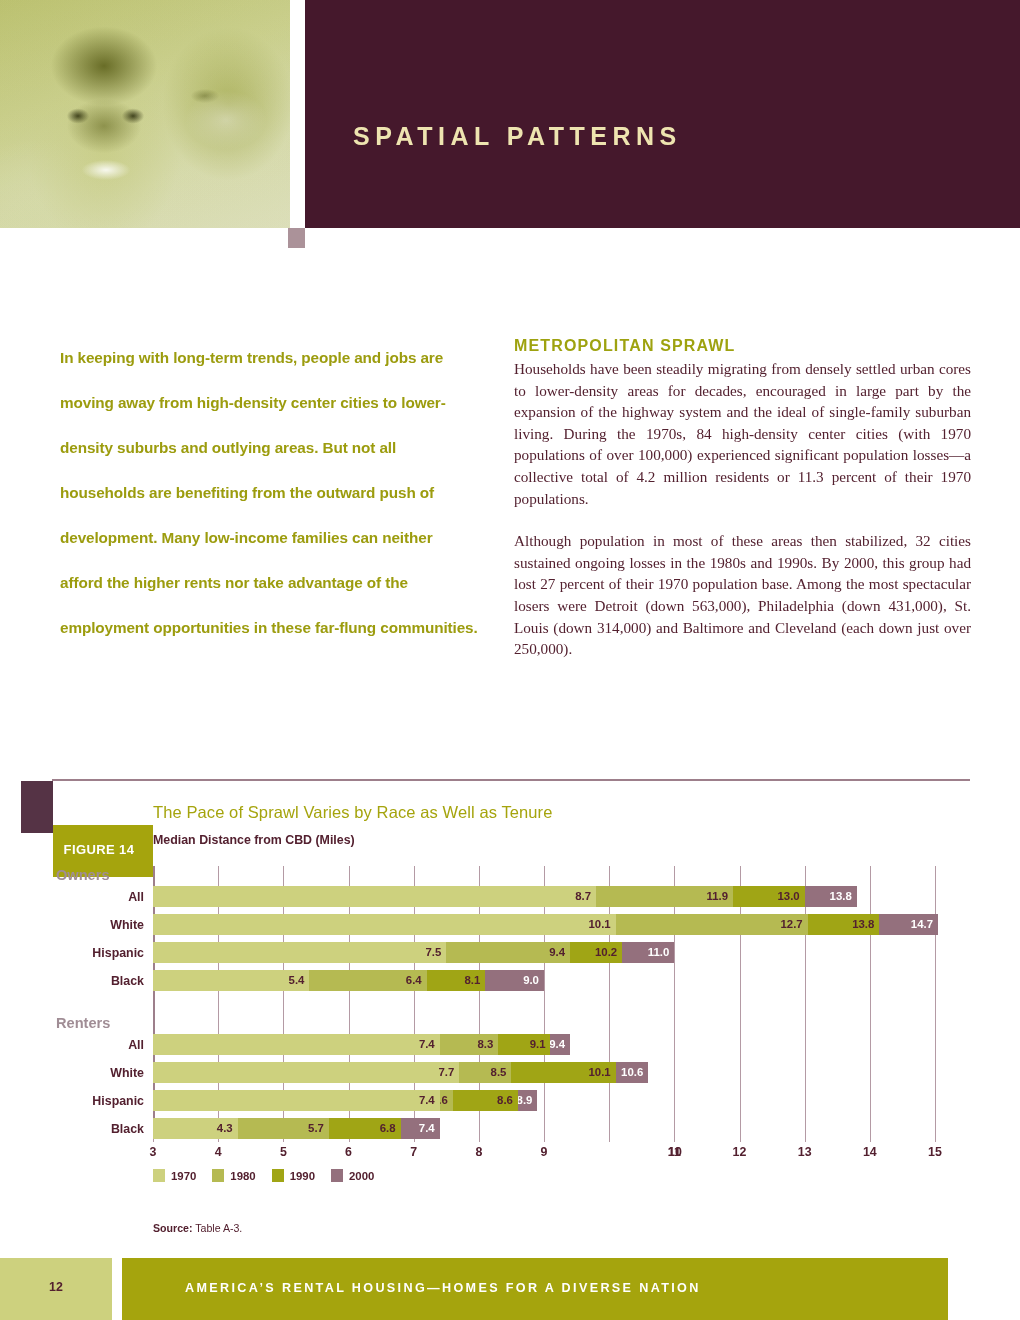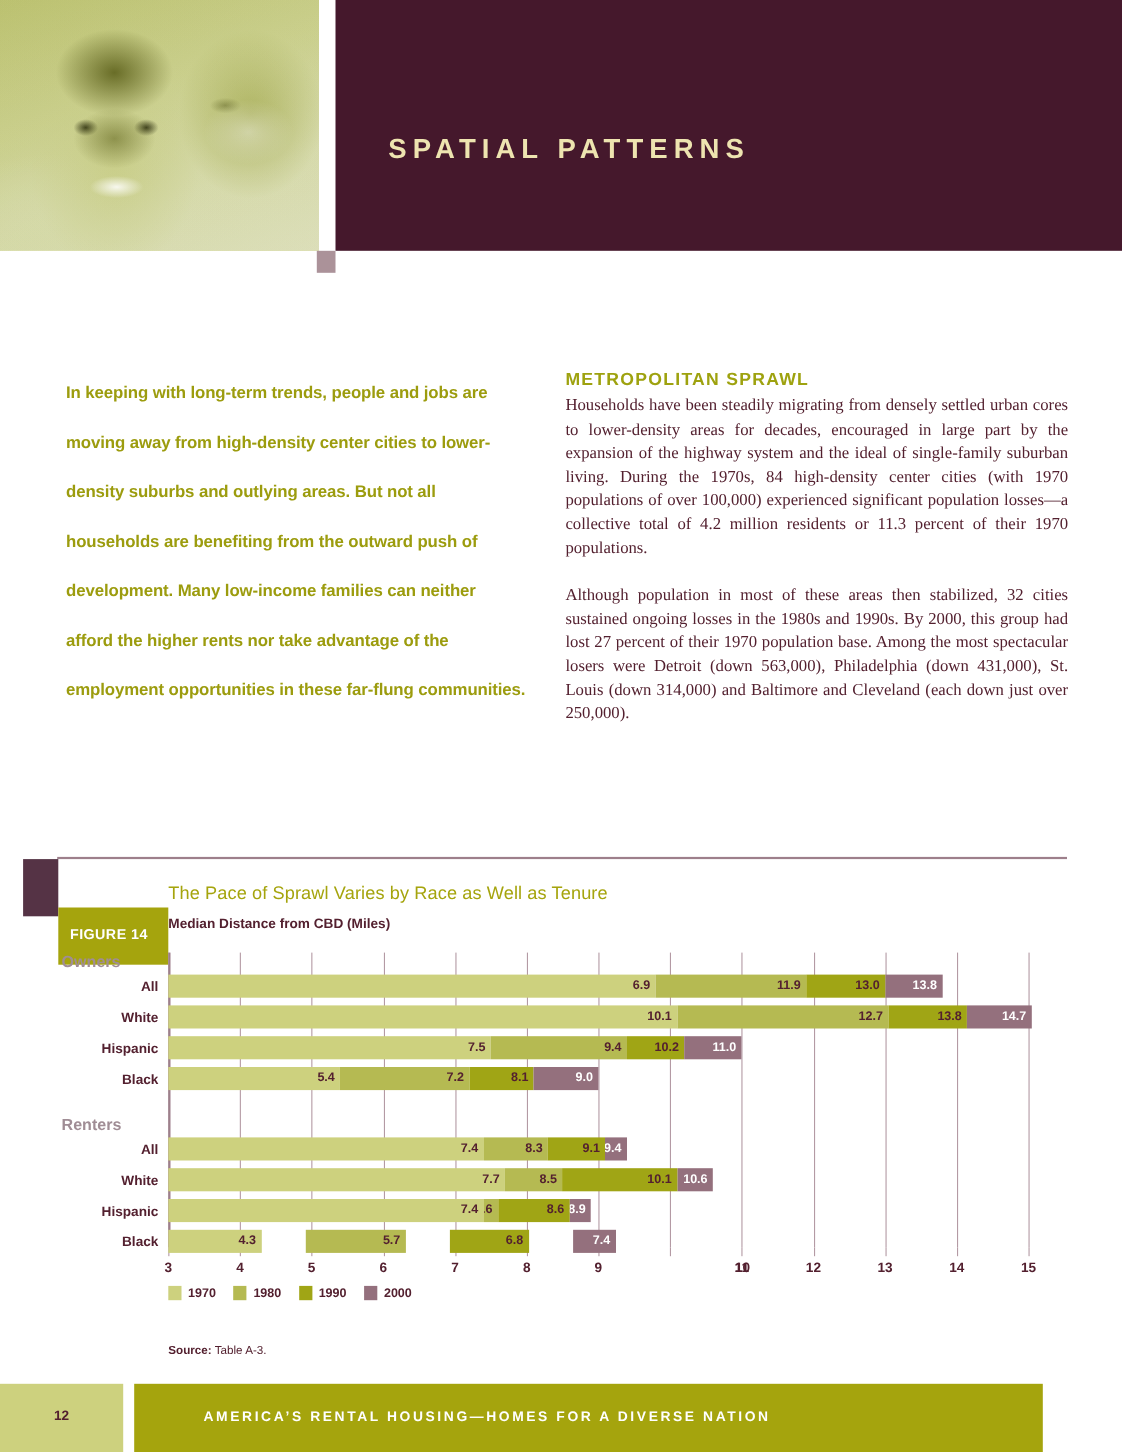--- a/index.html
+++ b/index.html
@@ -310,21 +310,21 @@
         <div class="ticklabel" style="left: 651.667px;">13</div>
         <div class="gridline" style="left: 716.833px;"></div>
         <div class="tick" style="left: 716.833px;"></div>
         <div class="ticklabel" style="left: 716.833px;">14</div>
         <div class="gridline" style="left: 782px;"></div>
         <div class="tick" style="left: 782px;"></div>
         <div class="ticklabel" style="left: 782px;">15</div>
         <div class="axis-base"></div>
         <div class="bar" style="left: 0px; top: 20px;">
           <div class="seg s1970" style="width: 443.133px;">
-            <span class="val">6.9</span>
+            <span class="val">8.7</span>
           </div>
           <div class="seg s1980" style="width: 136.85px;">
             <span class="val">11.9</span>
           </div>
           <div class="seg s1990" style="width: 71.6833px;">
             <span class="val">13.0</span>
           </div>
           <div class="seg s2000" style="width: 52.1333px;">
             <span class="val">13.8</span>
           </div>
@@ -355,21 +355,21 @@
           </div>
           <div class="seg s2000" style="width: 52.1333px;">
             <span class="val">11.0</span>
           </div>
         </div>
         <div class="bar" style="left: 0px; top: 104px;">
           <div class="seg s1970" style="width: 156.4px;">
             <span class="val">5.4</span>
           </div>
           <div class="seg s1980" style="width: 117.3px;">
-            <span class="val">7.2</span>
+            <span class="val">6.4</span>
           </div>
           <div class="seg s1990" style="width: 58.65px;">
             <span class="val">8.1</span>
           </div>
           <div class="seg s2000" style="width: 58.65px;">
             <span class="val">9.0</span>
           </div>
         </div>
         <div class="bar" style="left: 0px; top: 168px;">
           <div class="seg s1970" style="width: 286.733px;">
@@ -406,21 +406,21 @@
           <div class="seg s1980" style="width: 13.0333px;">
             <span class="val">7.6</span>
           </div>
           <div class="seg s1990" style="width: 65.1667px;">
             <span class="val">8.6</span>
           </div>
           <div class="seg s2000" style="width: 19.55px;">
             <span class="val">8.9</span>
           </div>
         </div>
-        <div class="bar" style="left: 0px; top: 252px; gap: 40px;">
+        <div class="bar" style="left: 0px; top: 252px;">
           <div class="seg s1970" style="width: 84.7167px;">
             <span class="val">4.3</span>
           </div>
           <div class="seg s1980" style="width: 91.2333px;">
             <span class="val">5.7</span>
           </div>
           <div class="seg s1990" style="width: 71.6833px;">
             <span class="val">6.8</span>
           </div>
           <div class="seg s2000" style="width: 39.1px;">

